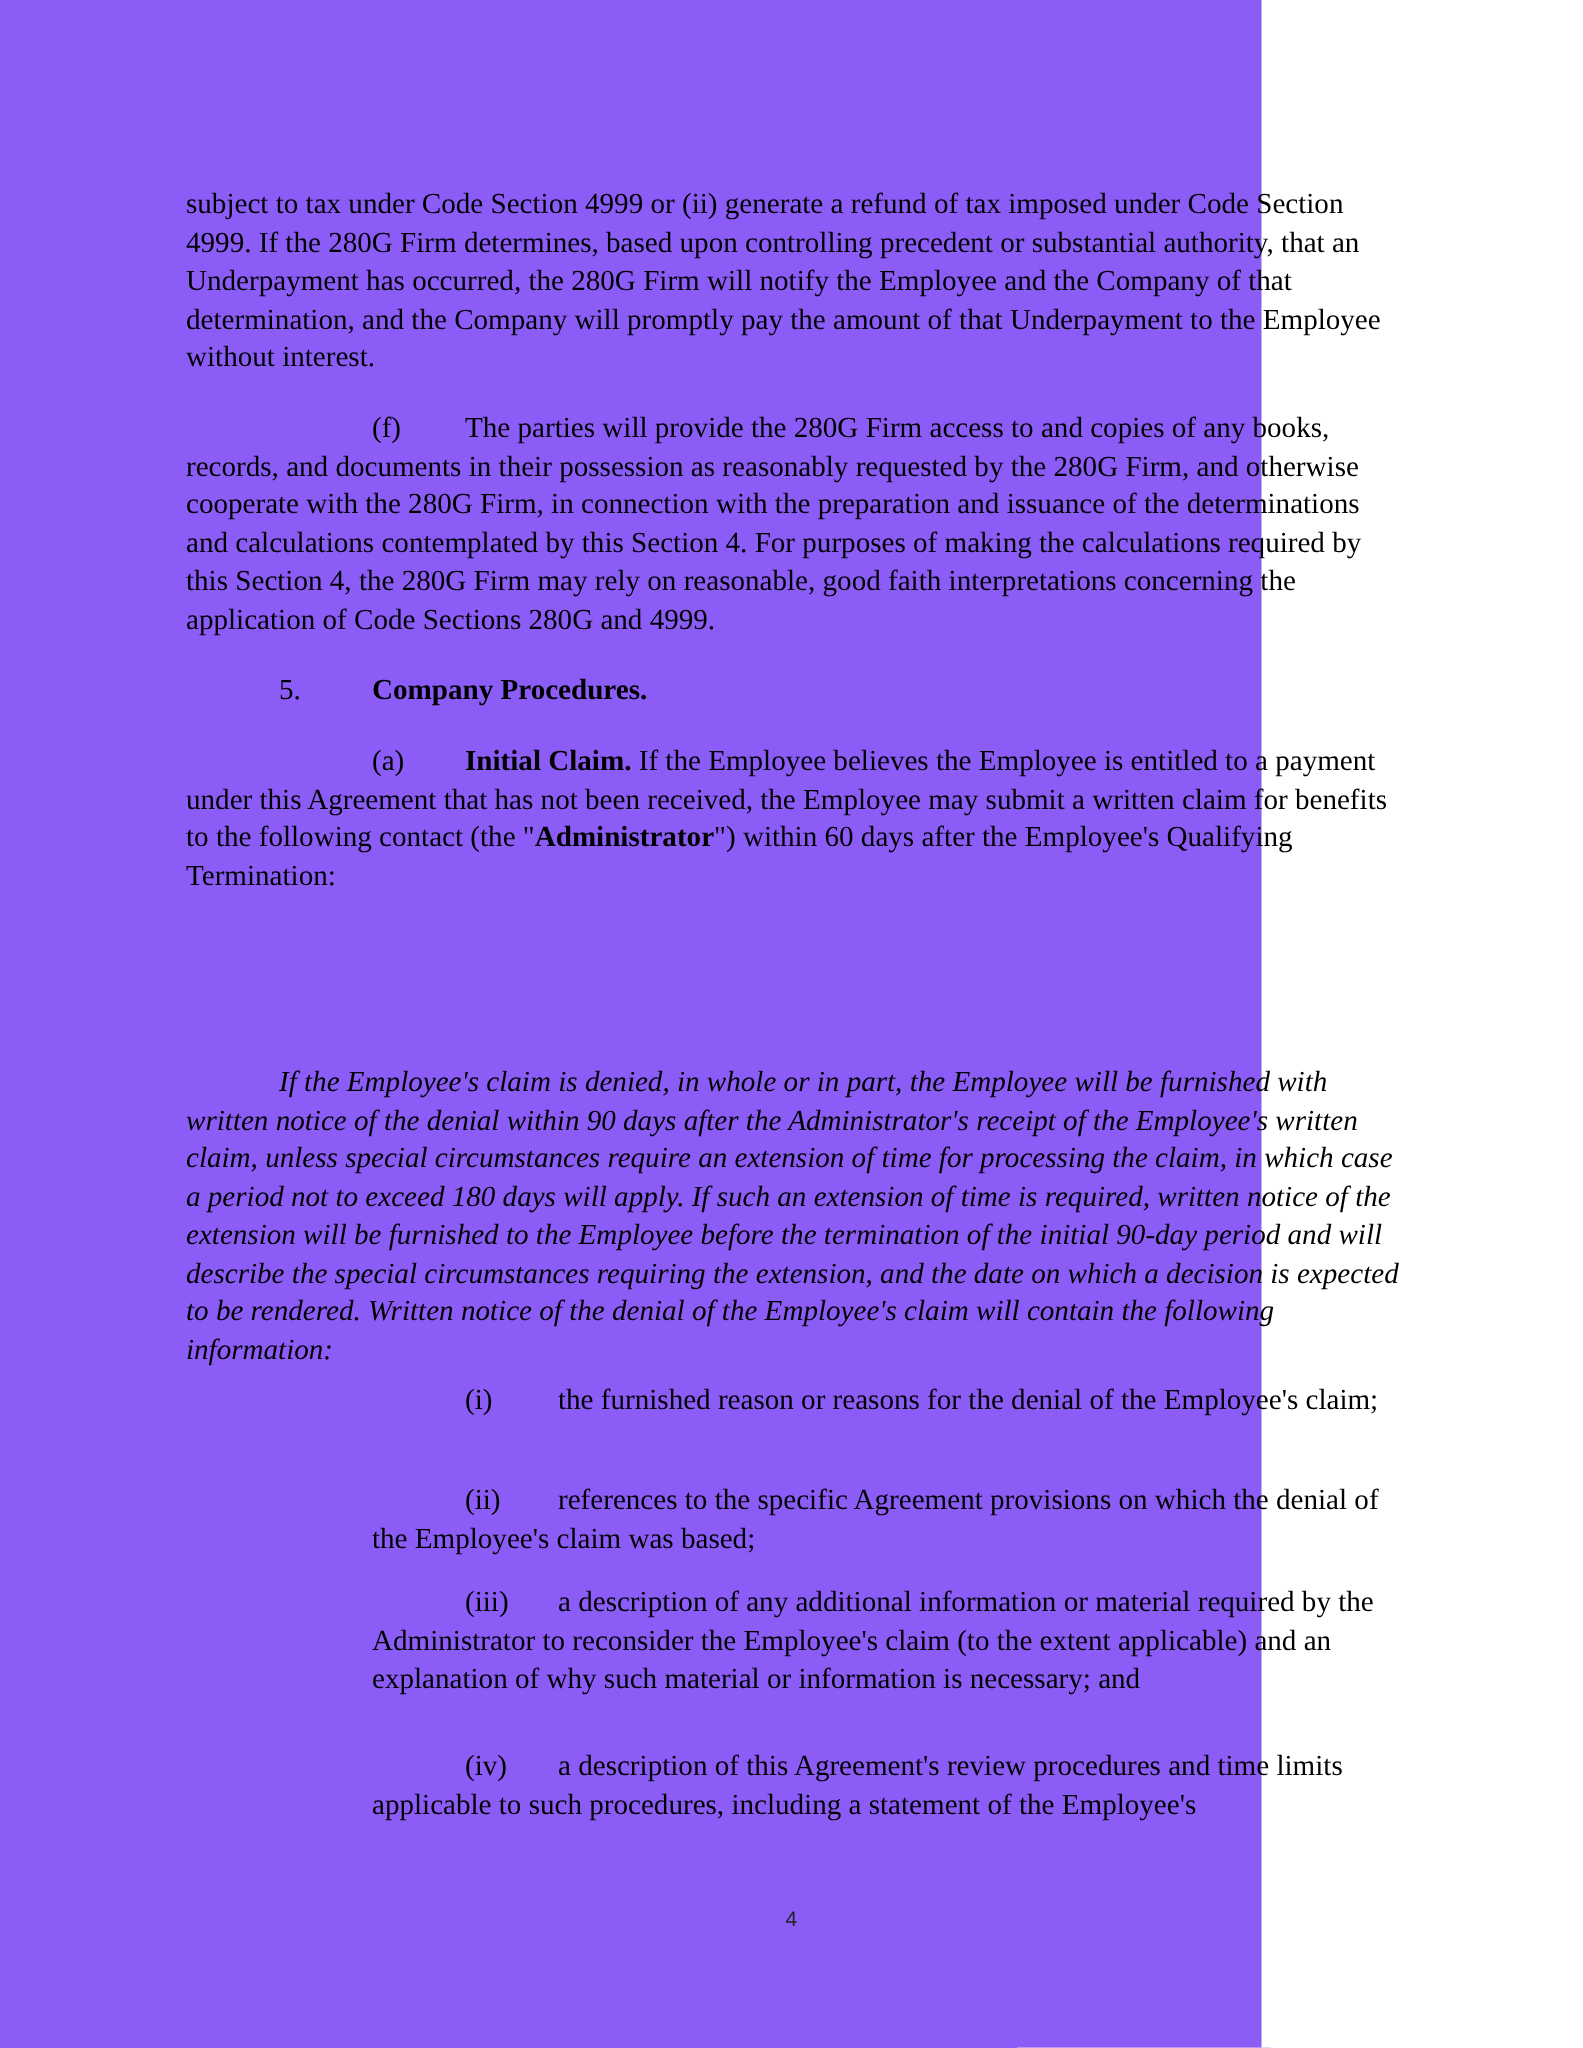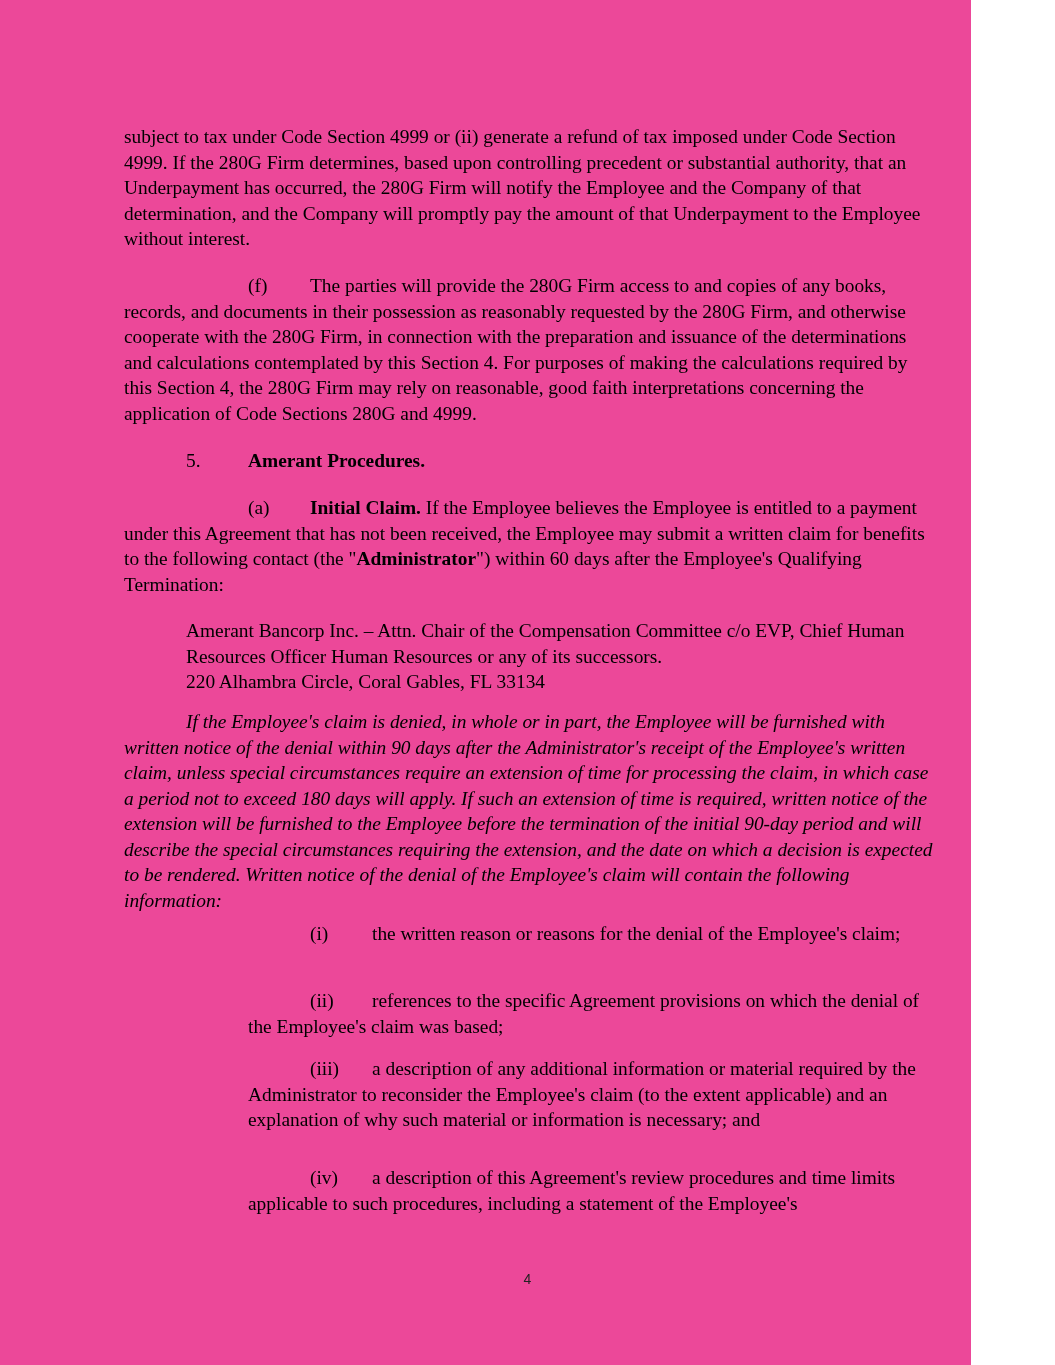--- a/index.html
+++ b/index.html
@@ -1,19 +1,19 @@
 <!DOCTYPE html>
 <html><head>
   <meta charset="utf-8">
   <style>
     html, body { margin: 0; padding: 0; background: #ffffff; }
     body { width: 1055px; height: 1365px; position: relative; overflow: hidden; }
     .page {
-      position: absolute; left: 0; top: 0; width: 971px; height: 1365px;
-      background: #ec4899; color: #000000;
+      position: absolute; left: 0; top: 0; width: 841px; height: 1365px;
+      background: #8b5cf6; color: #000000;
       font-family: "Liberation Serif", serif; font-size: 19.4px; line-height: 25.5px;
     }
     .p { position: absolute; left: 124px; width: 810px; margin: 0; }
     .ind1 { text-indent: 62px; font-style: italic; }
     .ind2 { text-indent: 124px; }
     .label { display: inline-block; width: 62px; text-indent: 0; }
     .b { font-weight: bold; }
     .addr { position: absolute; left: 186px; width: 740px; margin: 0; }
     .addr span { display: block; }
     .sub { position: absolute; left: 248px; width: 690px; margin: 0; text-indent: 62px; }
@@ -27,32 +27,28 @@
   </style>
 </head>
 <body>
 
 <div class="page">
 
   <p class="p" style="top:124px;">subject to tax under Code Section 4999 or (ii) generate a refund of tax imposed under Code Section 4999. If the 280G Firm determines, based upon controlling precedent or substantial authority, that an Underpayment has occurred, the 280G Firm will notify the Employee and the Company of that determination, and the Company will promptly pay the amount of that Underpayment to the Employee without interest.</p>
 
   <p class="p ind2" style="top:273px;"><span class="label">(f)</span><span>The parties will provide the 280G Firm access to and copies of any books, records, and documents in their possession as reasonably requested by the 280G Firm, and otherwise cooperate with the 280G Firm, in connection with the preparation and issuance of the determinations and calculations contemplated by this Section 4. For purposes of making the calculations required by this Section 4, the 280G Firm may rely on reasonable, good faith interpretations concerning the application of Code Sections 280G and 4999.</span></p>
 
-  <p class="heading" style="top:448px;"><span class="num">5.</span><span class="b">Amerant Procedures.</span></p>
+  <p class="heading" style="top:448px;"><span class="num">5.</span><span class="b">Company Procedures.</span></p>
 
   <p class="p ind2" style="top:495px;"><span class="label">(a)</span><span class="b">Initial Claim.</span><span> If the Employee believes the Employee is entitled to a payment under this Agreement that has not been received, the Employee may submit a written claim for benefits to the following contact (the "</span><span class="b">Administrator</span><span>") within 60 days after the Employee's Qualifying Termination:</span></p>
 
-  <p class="addr" style="top:618px;">
-    <span>Amerant Bancorp Inc. – Attn. Chair of the Compensation Committee c/o EVP, Chief Human Resources Officer Human Resources or any of its successors.</span>
-    <span>220 Alhambra Circle, Coral Gables, FL 33134</span>
-  </p>
 
   <p class="p ind1" style="top:709px;">If the Employee's claim is denied, in whole or in part, the Employee will be furnished with written notice of the denial within 90 days after the Administrator's receipt of the Employee's written claim, unless special circumstances require an extension of time for processing the claim, in which case a period not to exceed 180 days will apply. If such an extension of time is required, written notice of the extension will be furnished to the Employee before the termination of the initial 90-day period and will describe the special circumstances requiring the extension, and the date on which a decision is expected to be rendered. Written notice of the denial of the Employee's claim will contain the following information:</p>
 
-  <p class="sub" style="top:921px;"><span class="label">(i)</span><span>the written reason or reasons for the denial of the Employee's claim;</span></p>
+  <p class="sub" style="top:921px;"><span class="label">(i)</span><span>the furnished reason or reasons for the denial of the Employee's claim;</span></p>
 
   <p class="sub" style="top:1056px;"><span class="label">(iii)</span><span>a description of any additional information or material required by the Administrator to reconsider the Employee's claim (to the extent applicable) and an explanation of why such material or information is necessary; and</span></p>
 
   <p class="sub" style="top:988px;"><span class="label">(ii)</span><span>references to the specific Agreement provisions on which the denial of the Employee's claim was based;</span></p>
 
   <p class="sub" style="top:1149px;margin-top:16px;"><span class="label">(iv)</span><span>a description of this Agreement's review procedures and time limits applicable to such procedures, including a statement of the Employee's</span></p>
 
   <div class="pagenum">4</div>
 </div>
 

